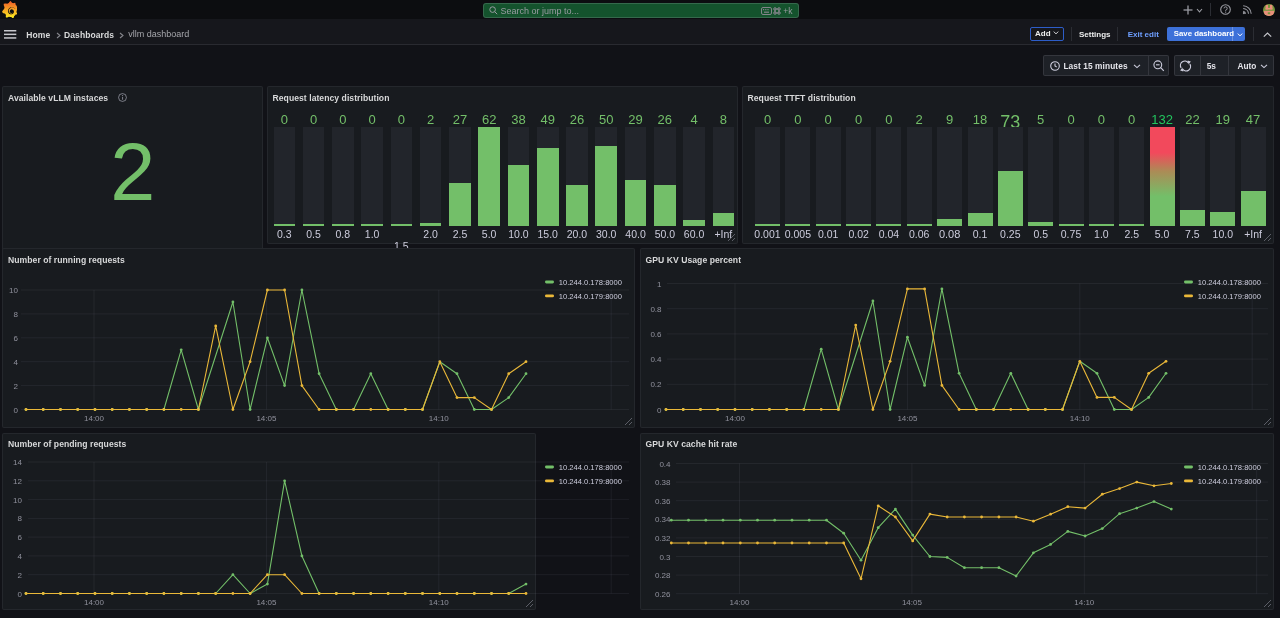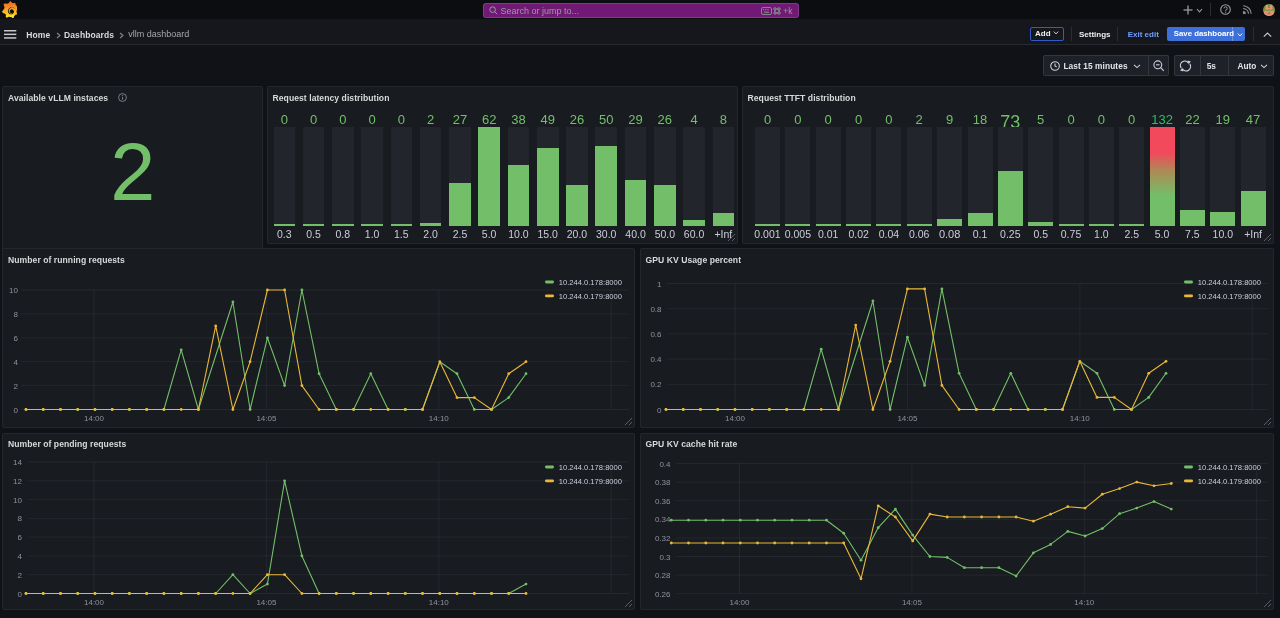--- a/index.html
+++ b/index.html
@@ -9,21 +9,21 @@
 <div style="position:absolute;left:0;top:0;width:1280px;height:18.5px;background:#0c0d10">
     <svg width="15.5" height="17" viewBox="0 0 60 66" style="position:absolute;left:1.5px;top:1px">
 <defs>
         <linearGradient id="glogo" x1="0" y1="1" x2="0" y2="0">
           <stop offset="0" stop-color="#fcee1f"></stop>
           <stop offset="1" stop-color="#f05a28"></stop>
         </linearGradient>
       </defs>
 <path fill="url(#glogo)" d="M59.7 28.9c-.1-1.1-.3-2.4-.7-3.8-.4-1.4-1-2.9-1.8-4.5-.8-1.6-1.9-3.2-3.2-4.8-.5-.6-1.1-1.2-1.7-1.8.9-3.6-1.1-6.7-1.1-6.7-3.5-.2-5.7 1.1-6.5 1.7-.1-.1-.3-.1-.4-.2-.6-.2-1.2-.5-1.8-.7-.6-.2-1.2-.4-1.9-.5-.6-.2-1.3-.3-1.9-.4-.1 0-.2 0-.3-.1C36.9 2.2 32.5.1 32.5.1c-4.9 3.1-5.8 7.4-5.8 7.4s0 .1-.1.3c-.3.1-.5.2-.8.2-.4.1-.7.2-1.1.4-.4.1-.7.3-1.1.4-.7.3-1.4.7-2.1 1.1-.7.4-1.3.8-2 1.2-.1 0-.2-.1-.2-.1-6.8-2.6-12.8.5-12.8.5-.5 7.2 2.7 11.8 3.4 12.6-.2.4-.3.9-.5 1.3-.5 1.6-.9 3.3-1.1 5-.1.2-.1.5-.1.7C2 36.2 0 42.4 0 42.4c5.3 6 11.4 6.4 11.4 6.4.8 1.4 1.7 2.7 2.7 4 .4.5.9 1 1.3 1.5-1.9 5.4.3 9.9.3 9.9 5.8.2 9.5-2.5 10.3-3.1.6.2 1.2.4 1.8.5 1.8.5 3.7.7 5.5.8h2.5c2.7 3.9 7.5 4.4 7.5 4.4 3.4-3.6 3.6-7.1 3.6-7.9v-.3c.7-.5 1.4-1 2-1.6 1.4-1.2 2.5-2.6 3.6-4.1.1-.1.2-.3.3-.4 3.8.2 6.6-2.4 6.6-2.4-.6-4-2.9-6-3.4-6.3 0 0-.1-.1-.1-.1v-.4c0-.7 0-1.4-.1-2.1-.1-.8-.2-1.5-.3-2.3-.2-.8-.4-1.5-.6-2.2-.3-.7-.6-1.5-.9-2.2-.4-.7-.8-1.4-1.2-2-.5-.6-1-1.3-1.5-1.8-.6-.6-1.1-1.1-1.8-1.6-.6-.5-1.3-.9-2-1.3-.7-.4-1.4-.7-2.1-1-.7-.3-1.5-.5-2.2-.7-.7-.2-1.5-.3-2.2-.4-.4 0-.8-.1-1.1-.1h-1c-.4 0-.8.1-1.1.1-1.5.2-3 .6-4.3 1.2-1.3.6-2.5 1.4-3.5 2.4-1 .9-1.8 2-2.5 3.2-.6 1.1-1.1 2.3-1.3 3.6-.1.6-.2 1.2-.2 1.9v.9c0 .3.1.6.1.9.1 1.2.5 2.3 1 3.3s1.2 1.9 1.9 2.6c.8.7 1.6 1.3 2.5 1.8.9.4 1.9.7 2.8.9.9.1 1.9.1 2.7 0 .1 0 .2 0 .3-.1.1 0 .2 0 .3-.1.2 0 .4-.1.5-.2.3-.1.7-.3 1-.5.3-.2.6-.4.8-.6.1-.1.1-.1.2-.2.3-.2.3-.6.1-.9-.2-.2-.6-.3-.8-.1-.1 0-.1.1-.2.1-.2.1-.5.3-.7.4-.3.1-.5.2-.8.3-.1 0-.3.1-.4.1-.1 0-.1 0-.2 0s-.2 0-.2 0c-.7 0-1.4-.1-2.1-.3-.7-.2-1.4-.5-2-1-.6-.4-1.2-1-1.6-1.6-.5-.6-.8-1.3-1-2.1-.1-.4-.2-.8-.2-1.2v-.6c0-.2 0-.4.1-.6.1-.8.3-1.6.7-2.4.4-.8.9-1.5 1.5-2.1 1.2-1.2 2.9-2 4.7-2.2h.9c.3 0 .6.1.9.1.6.1 1.2.3 1.8.5 1.2.5 2.3 1.2 3.2 2.1.9 1 1.6 2.1 2 3.4.2.6.3 1.3.4 2v1c0 .4 0 .7-.1 1.1-.1.3-.1.7-.2 1-.1.3-.2.7-.3 1-.2.7-.6 1.3-.9 1.9-.7 1.2-1.7 2.3-2.8 3.2-1.1.8-2.4 1.5-3.8 1.8-.7.2-1.4.3-2.1.3h-1.1c-.4 0-.8-.1-1.1-.1-1.5-.2-2.9-.7-4.2-1.4-1.3-.7-2.5-1.6-3.5-2.7-1-1.1-1.7-2.3-2.3-3.7-.5-1.3-.8-2.8-.8-4.2v-1.1c0-.4.1-.7.1-1.1.1-.7.2-1.4.4-2.1.2-.7.4-1.4.7-2.1.5-1.3 1.2-2.6 2.1-3.7.9-1.1 1.9-2.1 3-2.9.6-.4 1.2-.8 1.8-1.1.6-.3 1.3-.6 1.9-.8.3-.1.7-.2 1-.3.2 0 .3-.1.5-.1.2 0 .3-.1.5-.1.7-.1 1.4-.2 2.1-.3h1.6c.5 0 1.1.1 1.6.2 1.1.2 2.1.4 3.1.8 2 .7 3.9 1.8 5.4 3.1.1.1.2.2.3.2.1.1.2.2.3.2.2.2.4.4.6.5.2.2.4.4.6.5.2.2.4.4.5.6 1.5 1.6 2.4 3.3 3 4.9.1.2.1.4.2.6.1.2.1.4.2.6.1.4.2.8.3 1.1.1.4.2.7.2 1.1.1.5.2 1 .2 1.3.1.5.5.8 1 .8.5 0 .9-.5.9-1 0-.2 0-.6-.1-1.1z"></path>
     </svg>
-    <div style="position:absolute;left:482.5px;top:2.5px;width:316px;height:15px;background:#701a75;border:1px solid rgba(204,204,220,0.18);border-radius:3px;box-sizing:border-box">
+    <div style="position:absolute;left:482.5px;top:2.5px;width:316px;height:15px;background:#14532d;border:1px solid rgba(204,204,220,0.18);border-radius:3px;box-sizing:border-box">
       <svg width="9" height="10" style="position:absolute;left:5.5px;top:2.6px">
         <circle cx="3.6" cy="3.6" r="2.8" fill="none" stroke="#9a9ba2" stroke-width="1"></circle>
         <line x1="5.8" y1="5.8" x2="8.2" y2="8.2" stroke="#9a9ba2" stroke-width="1"></line>
       </svg>
       <div style="position:absolute;left:17px;top:2px;font-size:9px;color:#9a9ba2">Search or jump to...</div>
       <svg width="11" height="8" style="position:absolute;right:26px;top:3.5px">
         <rect x="0.5" y="0.5" width="10" height="7" rx="1.5" fill="none" stroke="#83848a" stroke-width="1"></rect>
         <rect x="2" y="2" width="1.2" height="1.2" fill="#83848a"></rect>
         <rect x="4.2" y="2" width="1.2" height="1.2" fill="#83848a"></rect>
         <rect x="6.4" y="2" width="1.2" height="1.2" fill="#83848a"></rect>
@@ -196,21 +196,21 @@
     <div style="position:absolute;left:64.5px;top:40px;width:21.7px;height:99px;background:#22252b"></div>
     <div style="position:absolute;left:64.5px;top:136.8px;width:21.7px;height:2.2px;background:#73bf69"></div>
     <div style="position:absolute;left:56.5px;top:139px;width:37.7px;text-align:center;font-size:10.5px;font-weight:500;color:#ccccdc;padding-top:2px">0.8</div>
     <div style="position:absolute;left:87.8px;top:25px;width:33.7px;text-align:center;font-size:13px;color:#73bf69">0</div>
     <div style="position:absolute;left:93.8px;top:40px;width:21.7px;height:99px;background:#22252b"></div>
     <div style="position:absolute;left:93.8px;top:136.8px;width:21.7px;height:2.2px;background:#73bf69"></div>
     <div style="position:absolute;left:85.8px;top:139px;width:37.7px;text-align:center;font-size:10.5px;font-weight:500;color:#ccccdc;padding-top:2px">1.0</div>
     <div style="position:absolute;left:117.0px;top:25px;width:33.7px;text-align:center;font-size:13px;color:#73bf69">0</div>
     <div style="position:absolute;left:123.0px;top:40px;width:21.7px;height:99px;background:#22252b"></div>
     <div style="position:absolute;left:123.0px;top:136.8px;width:21.7px;height:2.2px;background:#73bf69"></div>
-    <div style="position:absolute;left:115.0px;top:139px;width:37.7px;text-align:center;font-size:10.5px;font-weight:500;color:#ccccdc;padding-top:2px">1.5</div>
+    <div style="position:absolute;left:115.0px;top:151px;width:37.7px;text-align:center;font-size:10.5px;font-weight:500;color:#ccccdc;padding-top:2px">1.5</div>
     <div style="position:absolute;left:146.3px;top:25px;width:33.7px;text-align:center;font-size:13px;color:#73bf69">2</div>
     <div style="position:absolute;left:152.3px;top:40px;width:21.7px;height:99px;background:#22252b"></div>
     <div style="position:absolute;left:152.3px;top:135.8px;width:21.7px;height:3.2px;background:#73bf69"></div>
     <div style="position:absolute;left:144.3px;top:139px;width:37.7px;text-align:center;font-size:10.5px;font-weight:500;color:#ccccdc;padding-top:2px">2.0</div>
     <div style="position:absolute;left:175.6px;top:25px;width:33.7px;text-align:center;font-size:13px;color:#73bf69">27</div>
     <div style="position:absolute;left:181.6px;top:40px;width:21.7px;height:99px;background:#22252b"></div>
     <div style="position:absolute;left:181.6px;top:95.9px;width:21.7px;height:43.1px;background:#73bf69"></div>
     <div style="position:absolute;left:173.6px;top:139px;width:37.7px;text-align:center;font-size:10.5px;font-weight:500;color:#ccccdc;padding-top:2px">2.5</div>
     <div style="position:absolute;left:204.8px;top:25px;width:33.7px;text-align:center;font-size:13px;color:#73bf69">62</div>
     <div style="position:absolute;left:210.8px;top:40px;width:21.7px;height:99px;background:#22252b"></div>
@@ -505,21 +505,21 @@
       <rect x="543" y="31.6" width="9" height="2.9" rx="1.4" fill="#73bf69"></rect>
       <text x="556.7" y="36.4" font-size="7.6" fill="#ccccdc">10.244.0.178:8000</text>
       <rect x="543" y="45.4" width="9" height="2.9" rx="1.4" fill="#eab839"></rect>
       <text x="556.7" y="50.2" font-size="7.6" fill="#ccccdc">10.244.0.179:8000</text>
     </svg>
     <svg width="10" height="10" style="position:absolute;right:1px;bottom:1px">
       <line x1="9" y1="2" x2="2" y2="9" stroke="rgba(204,204,220,0.38)" stroke-width="1"></line>
       <line x1="9" y1="6" x2="6" y2="9" stroke="rgba(204,204,220,0.38)" stroke-width="1"></line>
     </svg>
   </div>
-<div class="panel" style="left:2px;top:432.5px;width:633px;height:177.5px">
+<div class="panel" style="left:2px;top:432.5px;width:534px;height:177.5px">
     <div class="ptitle">Number of pending requests</div>
     <svg width="633" height="177.5" style="position:absolute;left:0;top:0" font-family="Liberation Sans, sans-serif">
       <line x1="25" y1="159.5" x2="626" y2="159.5" stroke="rgba(204,204,220,0.07)" stroke-width="1"></line>
       <line x1="25" y1="140.7" x2="626" y2="140.7" stroke="rgba(204,204,220,0.07)" stroke-width="1"></line>
       <line x1="25" y1="121.9" x2="626" y2="121.9" stroke="rgba(204,204,220,0.07)" stroke-width="1"></line>
       <line x1="25" y1="103.1" x2="626" y2="103.1" stroke="rgba(204,204,220,0.07)" stroke-width="1"></line>
       <line x1="25" y1="84.4" x2="626" y2="84.4" stroke="rgba(204,204,220,0.07)" stroke-width="1"></line>
       <line x1="25" y1="65.6" x2="626" y2="65.6" stroke="rgba(204,204,220,0.07)" stroke-width="1"></line>
       <line x1="25" y1="46.8" x2="626" y2="46.8" stroke="rgba(204,204,220,0.07)" stroke-width="1"></line>
       <line x1="25" y1="28.0" x2="626" y2="28.0" stroke="rgba(204,204,220,0.07)" stroke-width="1"></line>

